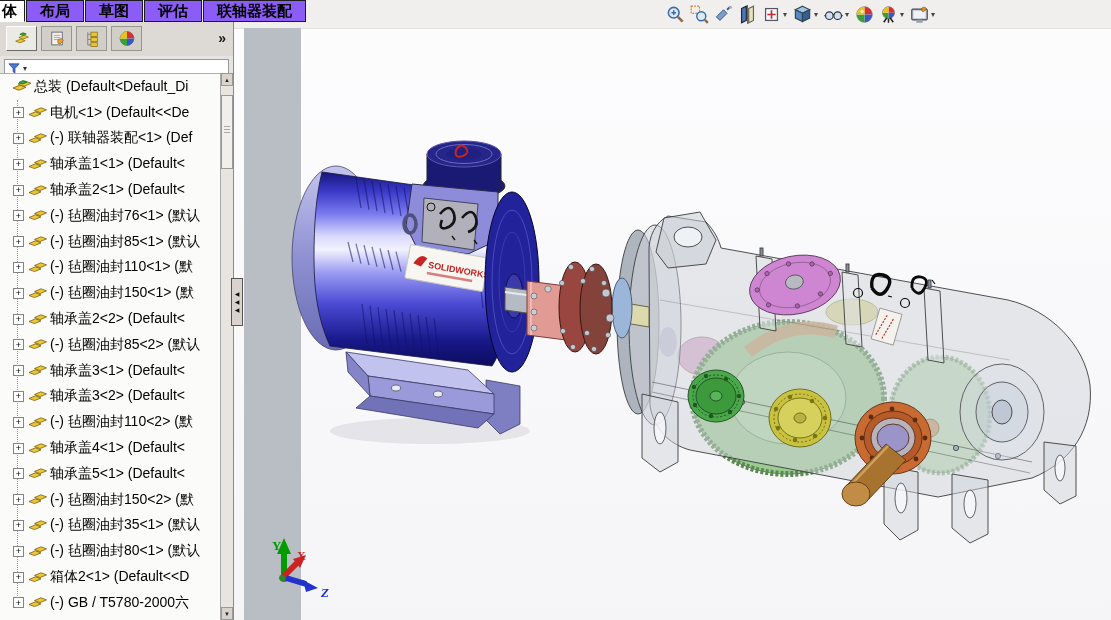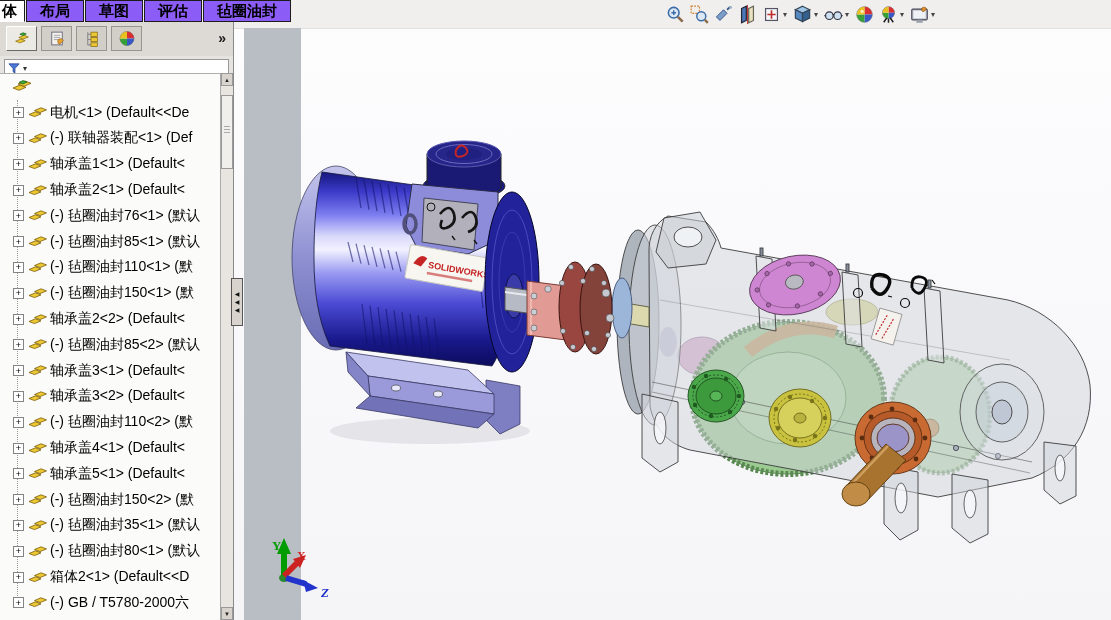--- a/index.html
+++ b/index.html
@@ -449,21 +449,21 @@
         </span>
         <span class="hu-caret">▾</span>
       </div>
   </div>
 
   <div class="cmd-tabs" id="cmdTabs">
       <div class="cmd-tab active">体</div>
       <div class="cmd-tab">布局</div>
       <div class="cmd-tab">草图</div>
       <div class="cmd-tab">评估</div>
-      <div class="cmd-tab">毡圈油封</div>
+      <div class="cmd-tab">联轴器装配</div>
     </div>
 
   <div class="left-panel">
     <div class="pm-tabs" id="pmTabs">
       <div class="pm-tab active">
           <svg viewBox="0 0 16 16">
             <path d="M2 10.5 l5 -2 4 1.6 -5 2Z" fill="#eac832" stroke="#8a6a10" stroke-width="0.7"></path>
             <path d="M5 7 l5 -2 4 1.6 -5 2Z" fill="#eac832" stroke="#8a6a10" stroke-width="0.7"></path>
             <path d="M6 4 l3 -1.4 3 1.1 -3 1.4Z" fill="#3fae3f" stroke="#1a6a1a" stroke-width="0.7"></path>
           </svg>
@@ -503,20 +503,21 @@
       <span class="filter-caret">▾</span>
       <input class="filter-input" value="" style="">
     </div>
     <div class="tree" id="tree">
       <div class="trow root">
         <svg class="tico" viewBox="0 0 19 15">
           <path d="M1 9 l7 -3 6 2.3 -7 3 Z" fill="#ecc832" stroke="#7a5a08" stroke-width="0.8"></path>
           <path d="M6 5 l7 -3 6 2.3 -7 3 Z" fill="#ecc832" stroke="#7a5a08" stroke-width="0.8"></path>
           <path d="M7 3.4 l4 -1.8 4 1.5 -4 1.8 Z" fill="#3fae3f" stroke="#1a6a1a" stroke-width="0.8"></path>
         </svg>
+        <span class="tlabel">总装 (Default&lt;Default_Di</span>
       </div>
     <div class="trow">
           <span class="plus">+</span>
           <svg class="tico" viewBox="0 0 19 15">
             <path d="M1 9.5 l6.5 -2.7 5.5 2.1 -6.5 2.7Z" fill="#ecc832" stroke="#7a5a08" stroke-width="0.8"></path>
             <path d="M6.5 5.5 l6.5 -2.7 5.5 2.1 -6.5 2.7Z" fill="#ecc832" stroke="#7a5a08" stroke-width="0.8"></path>
           </svg>
           <span class="tlabel">电机&lt;1&gt; (Default&lt;&lt;De</span>
         </div>
         <div class="trow">

